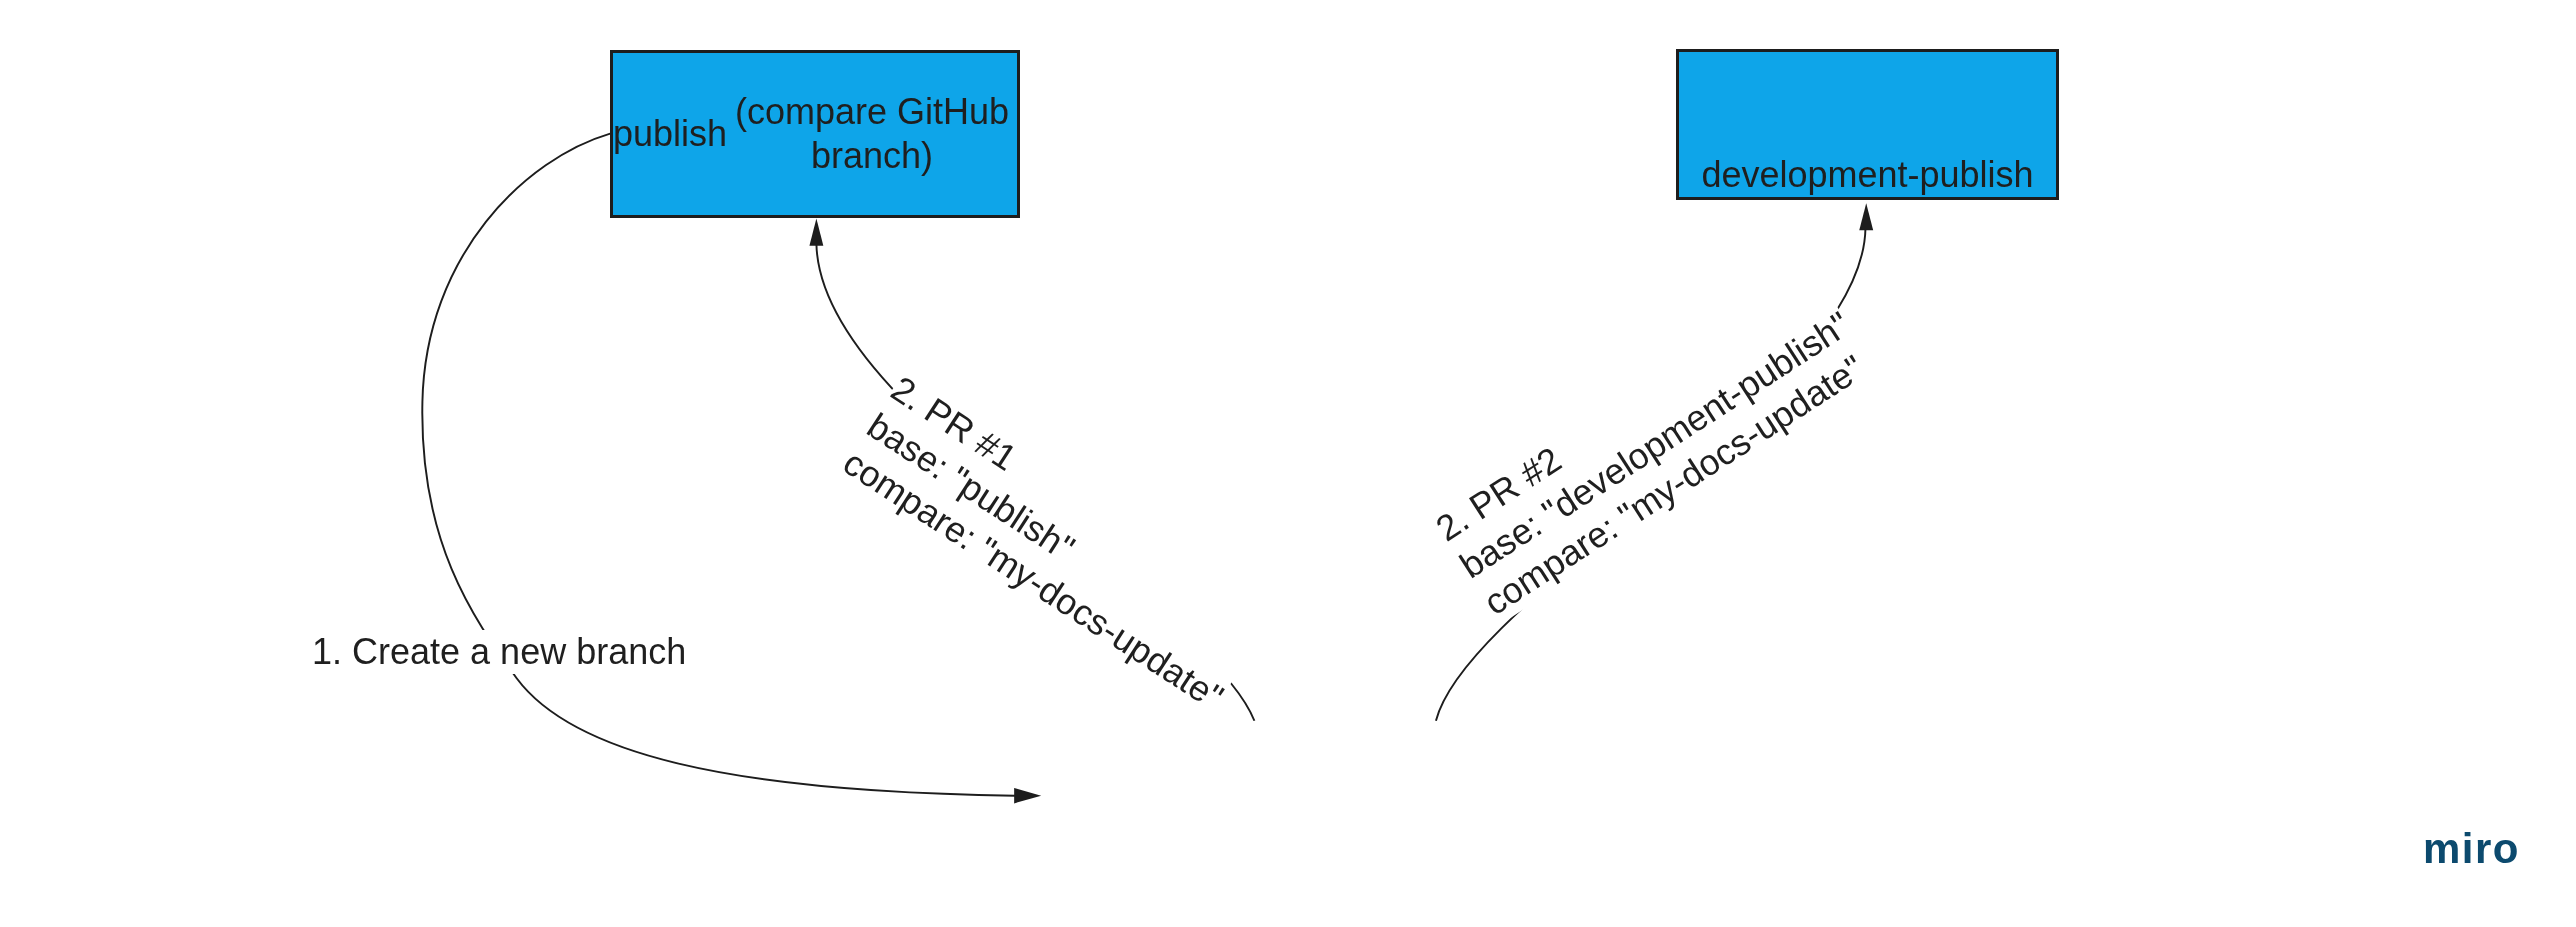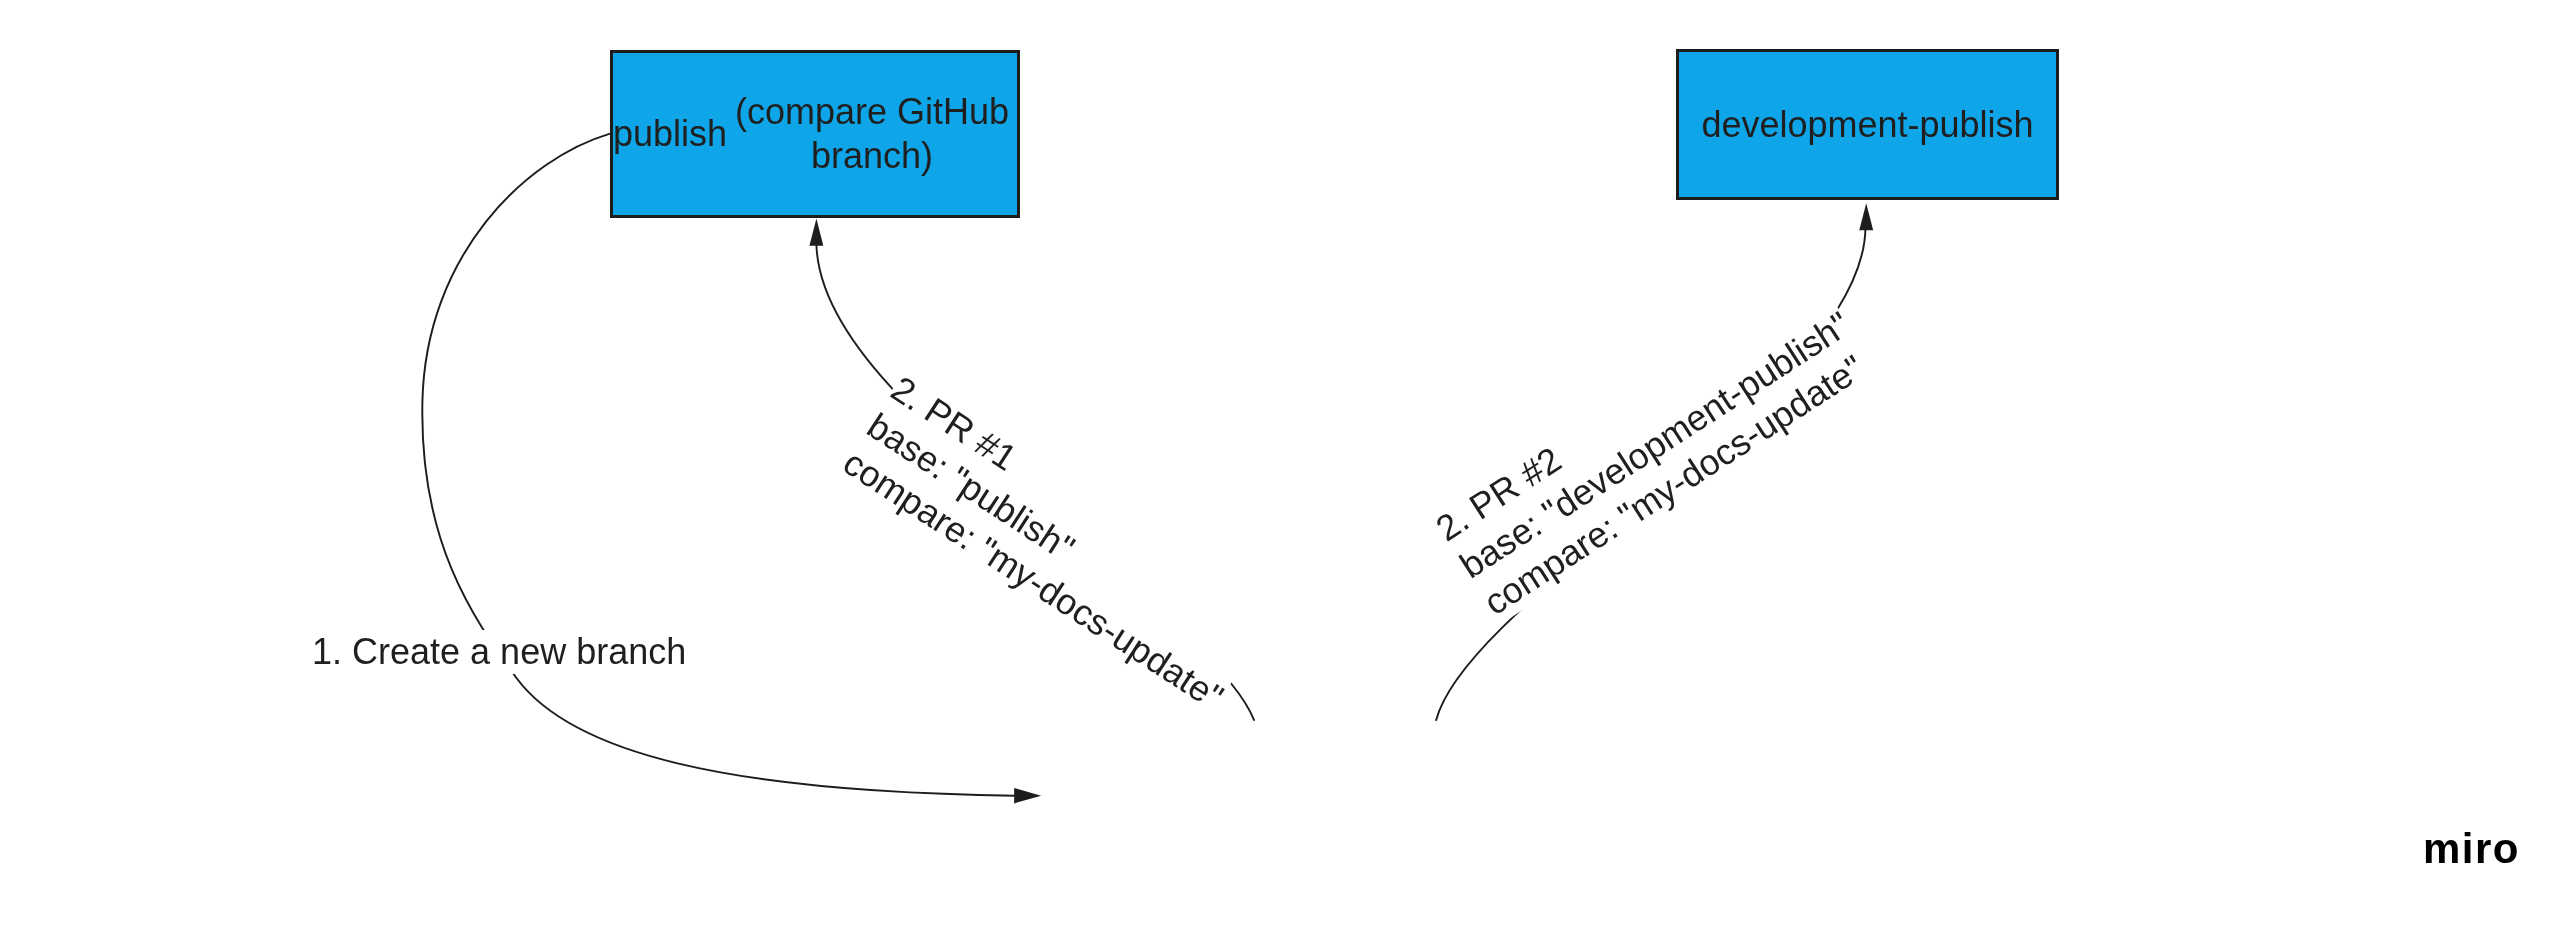--- a/index.html
+++ b/index.html
@@ -31,21 +31,21 @@
     display: flex;
     align-items: center;
     justify-content: center;
     text-align: center;
     font-size: 36px;
     line-height: 44px;
     color: #1f1f1f;
     z-index: 2;
   }
   .node-publish { left: 610px; top: 50px; width: 410px; height: 168px; }
-  .node-development-publish { left: 1676px; top: 49px; width: 383px; height: 151px; }
+  .node-development-publish { left: 1676px; top: 49px; width: 383px; height: 151px; align-items: flex-end; }
   .node-my-docs-update { left: 1043px; top: 721px; width: 578px; height: 150px; }
 
   .edge-label {
     position: absolute;
     z-index: 3;
     background: #ffffff;
     font-size: 36px;
     line-height: 44px;
     color: #1f1f1f;
     white-space: nowrap;
@@ -56,21 +56,21 @@
   .edge-label-pr2 { left: 1428px; top: 514px; transform: rotate(-33deg); }
 
   .watermark {
     position: absolute;
     right: 56px;
     top: 825px;
     z-index: 4;
     font-size: 42px;
     font-weight: 700;
     letter-spacing: 1.5px;
-    color: #000000;
+    color: #0c4a6e;
     text-decoration: none;
     cursor: pointer;
   }
 </style>
 </head>
 <body>
 
 <div class="canvas">
 
   <svg class="edges-svg" width="2576" height="927" viewBox="0 0 3333 1200">

